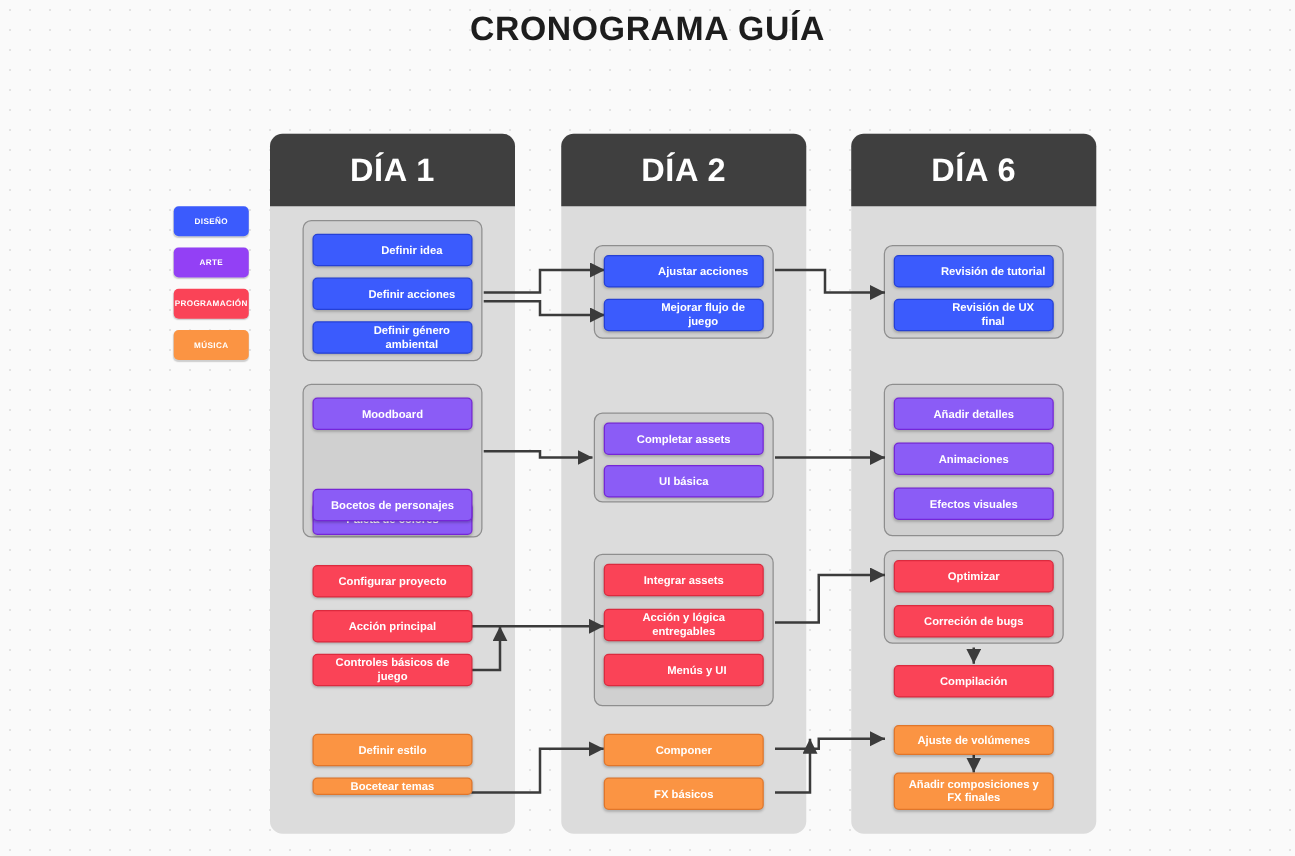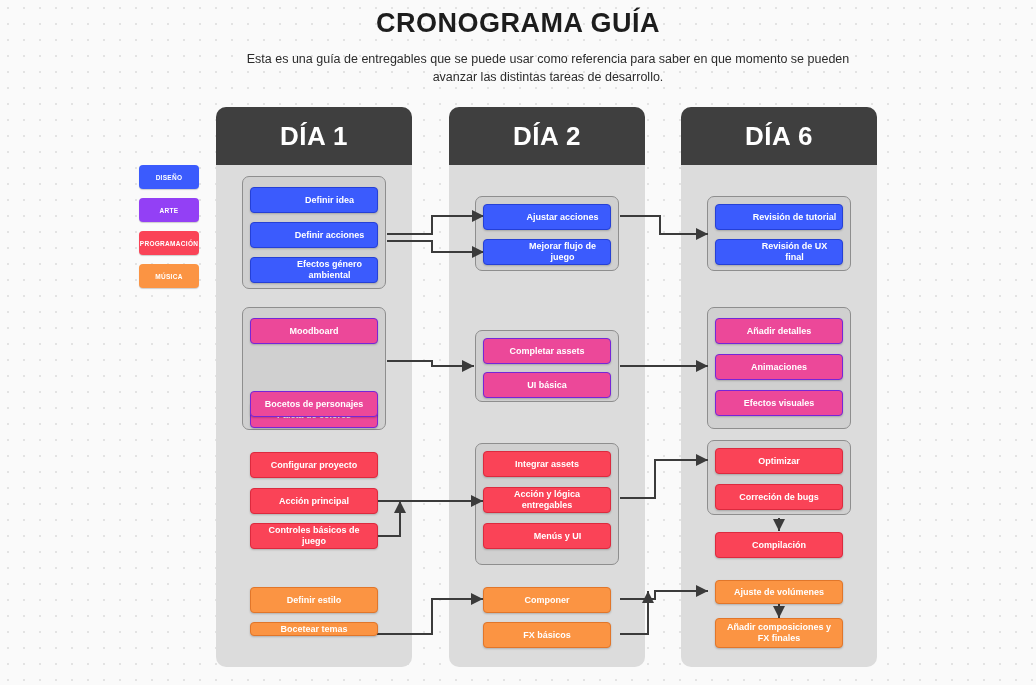--- a/index.html
+++ b/index.html
@@ -116,40 +116,39 @@
     justify-content: center;
     text-align: center;
     color: #ffffff;
     font-size: 9px;
     font-weight: bold;
     line-height: 1.2;
     padding: 2px 5px;
     box-shadow: 0 1px 2px rgba(0,0,0,0.20);
   }
   .task.design     { background: #3b5bfd; border: 1.4px solid #2540d6; padding-left: 36px; }
-  .task.art        { background: #ec4899; border: 1.4px solid #7526d8; }
+  .task.art        { background: #8b5cf6; border: 1.4px solid #7526d8; }
   .task.prog       { background: #fa4357; border: 1.4px solid #dc2a3e; }
   .task.music      { background: #fb9443; border: 1.4px solid #e1762a; }
 
   
   svg.arrows {
     position: absolute;
     inset: 0;
     width: 1036px;
     height: 685px;
     pointer-events: none;
   }
 </style>
 </head>
 <body>
 
 <div class="page">
 
   <div class="title">CRONOGRAMA GUÍA</div>
-  <div class="subtitle">Esta es una guía de entregables que se puede usar como referencia para saber en que momento se pueden avanzar las distintas tareas de desarrollo.</div>
 
   <div class="legend">
     <div class="legend-chip" style="background:#3b5bfd">
       <span>DISEÑO</span>
     </div>
     <div class="legend-chip" style="background:#9340f5">
       <span>ARTE</span>
     </div>
     <div class="legend-chip" style="background:#fa4357">
       <span>PROGRAMACIÓN</span>
@@ -206,21 +205,21 @@
 
       <path d="M620,599 L655,599 L655,591 L708,591"></path>
       <path d="M620,634 L648,634 L648,591"></path>
 
       <path d="M779,604 L779,618"></path>
     </g>
   </svg>
 
   <div class="task design" style="left:250px; top:187px; width:128px; height:26px;">Definir idea</div>
   <div class="task design" style="left:250px; top:222px; width:128px; height:26px;">Definir acciones</div>
-  <div class="task design" style="left:250px; top:257px; width:128px; height:26px;">Efectos género ambiental</div>
+  <div class="task design" style="left:250px; top:257px; width:128px; height:26px;">Definir género ambiental</div>
 
   <div class="task art" style="left:250px; top:318px; width:128px; height:26px;">Moodboard</div>
   <div class="task art" style="left:250px; top:370px; width:128px; height:26px;margin-top:32px;">Paleta de colores</div>
   <div class="task art" style="left:250px; top:391px; width:128px; height:26px;">Bocetos de personajes</div>
 
   <div class="task prog" style="left:250px; top:452px; width:128px; height:26px;">Configurar proyecto</div>
   <div class="task prog" style="left:250px; top:488px; width:128px; height:26px;">Acción principal</div>
   <div class="task prog" style="left:250px; top:523px; width:128px; height:26px;">Controles básicos de juego</div>
 
   <div class="task music" style="left:250px; top:587px; width:128px; height:26px;">Definir estilo</div>

